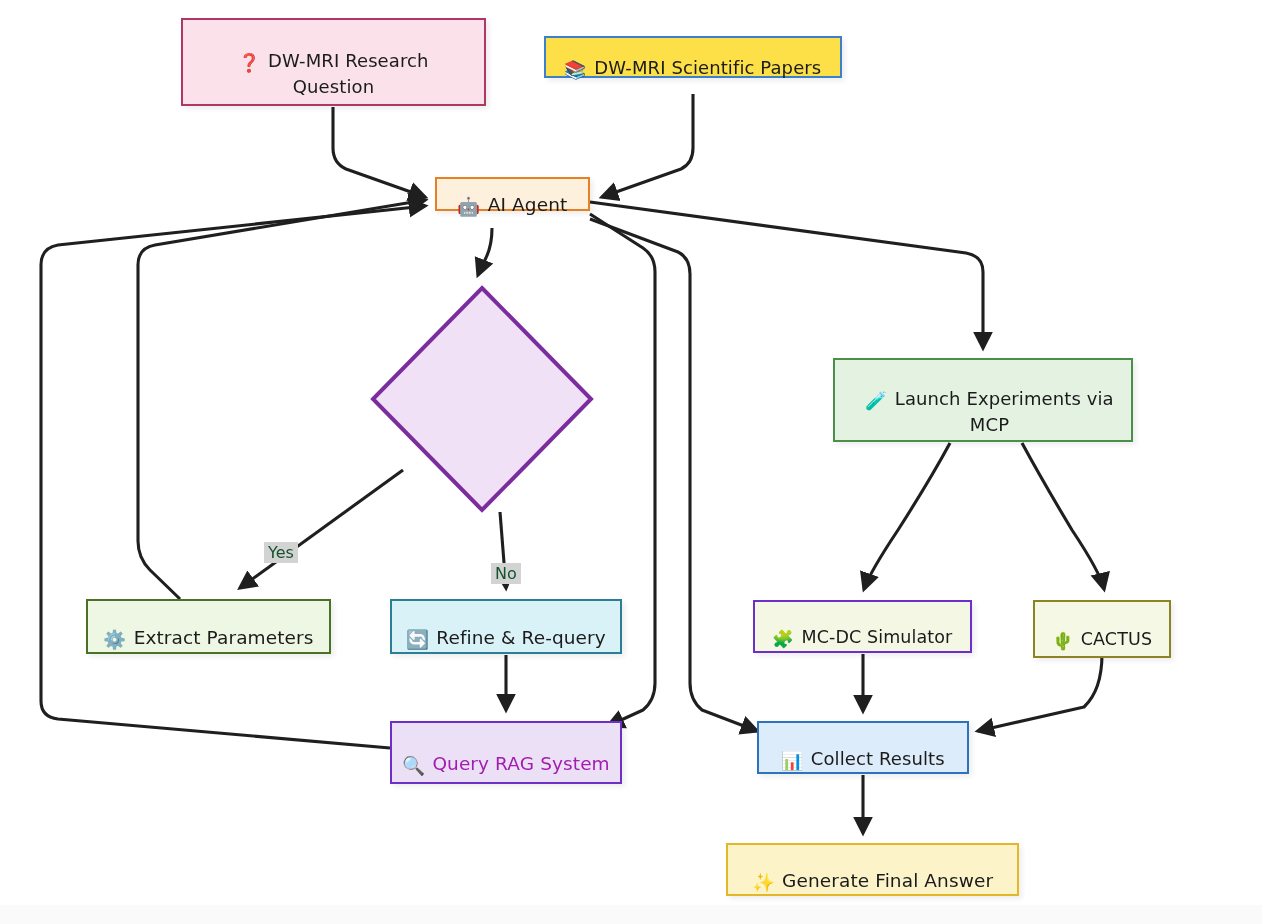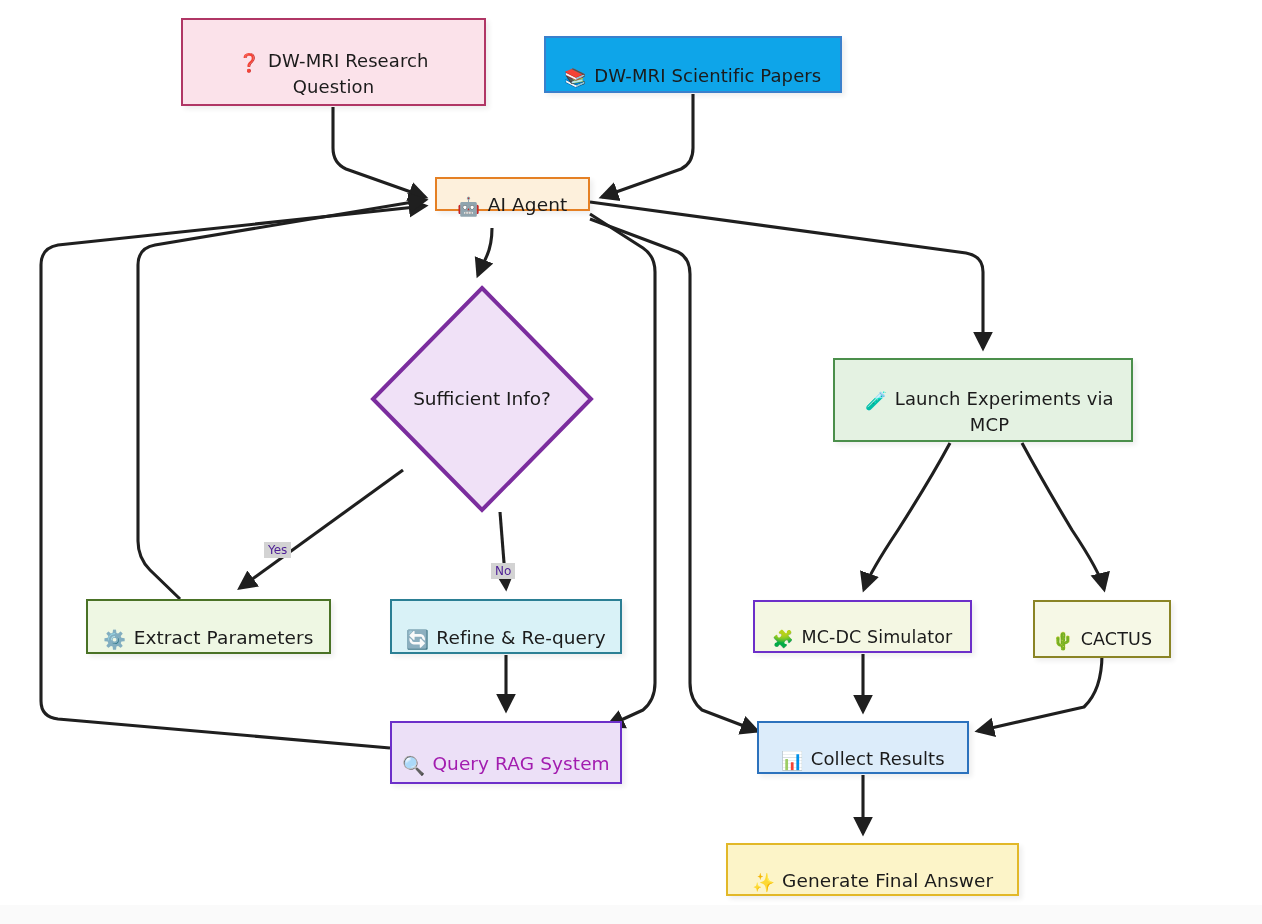--- a/index.html
+++ b/index.html
@@ -45,22 +45,22 @@
   }
   .emoji {
     font-family: "DejaVu Sans", sans-serif;
     margin-right: 7px;
     display: inline-block;
     vertical-align: -2px;
   }
   .edge-label {
     position: absolute;
     background: #d3d3d3;
-    color: #4c1d95;
-    font-size: 12px;
+    color: #14532d;
+    font-size: 16px;
     padding: 1px 4px;
     line-height: 1.2;
     white-space: nowrap;
   }
   .diamond-wrap {
     position: absolute;
   }
   .diamond-text {
     position: absolute;
     width: 100%;
@@ -116,37 +116,36 @@
   </g>
 </svg>
 
 <div class="node-box" id="n-research-question" style="left: 181px; top: 18px; width: 305px; height: 88px; background: rgb(251, 226, 234); border: 2.6px solid rgb(176, 54, 101); color: rgb(27, 27, 27); font-size: 18px;">
   <span class="node-label">
     <span class="emoji">❓</span><span>DW-MRI Research
 Question</span>
   </span>
 </div>
 
-<div class="node-box" id="n-scientific-papers" style="left: 544px; top: 36px; width: 298px; height: 57px; background: #0ea5e9; border: 2.6px solid rgb(58, 128, 204); color: rgb(27, 27, 27); font-size: 18px;">
+<div class="node-box" id="n-scientific-papers" style="left: 544px; top: 36px; width: 298px; height: 42px; background: #fde047; border: 2.6px solid rgb(58, 128, 204); color: rgb(27, 27, 27); font-size: 18px;">
   <span class="node-label">
     <span class="emoji">📚</span><span>DW-MRI Scientific Papers</span>
   </span>
 </div>
 
 <div class="node-box" id="n-ai-agent" style="left: 435px; top: 177px; width: 155px; height: 34px; background: rgb(253, 240, 220); border: 2.6px solid rgb(229, 128, 36); color: rgb(27, 27, 27); font-size: 18.5px;">
   <span class="node-label">
     <span class="emoji">🤖</span><span>AI Agent</span>
   </span>
 </div>
 
 <div class="diamond-wrap" id="n-sufficient-info" style="left: 369px; top: 284px; width: 226px; height: 230px;">
   <svg width="100%" height="100%" viewBox="0 0 226 230">
     <polygon points="113,4 222,115 113,226 4,115" fill="#f0e1f7" stroke="#7b2d9e" stroke-width="4"></polygon>
   </svg>
-  <div class="diamond-text" style="top: 104px; font-size: 18.5px;">Sufficient Info?</div>
 </div>
 
 <div class="node-box" id="n-launch-experiments" style="left: 833px; top: 358px; width: 300px; height: 84px; background: rgb(228, 242, 226); border: 2.6px solid rgb(75, 143, 75); color: rgb(27, 27, 27); font-size: 18px; padding-left: 13px;">
   <span class="node-label">
     <span class="emoji">🧪</span><span>Launch Experiments via
 MCP</span>
   </span>
 </div>
 
 <div class="node-box" id="n-extract-parameters" style="left: 86px; top: 599px; width: 245px; height: 55px; background: rgb(238, 247, 227); border: 2.6px solid rgb(74, 114, 38); color: rgb(27, 27, 27); font-size: 18.5px;">

